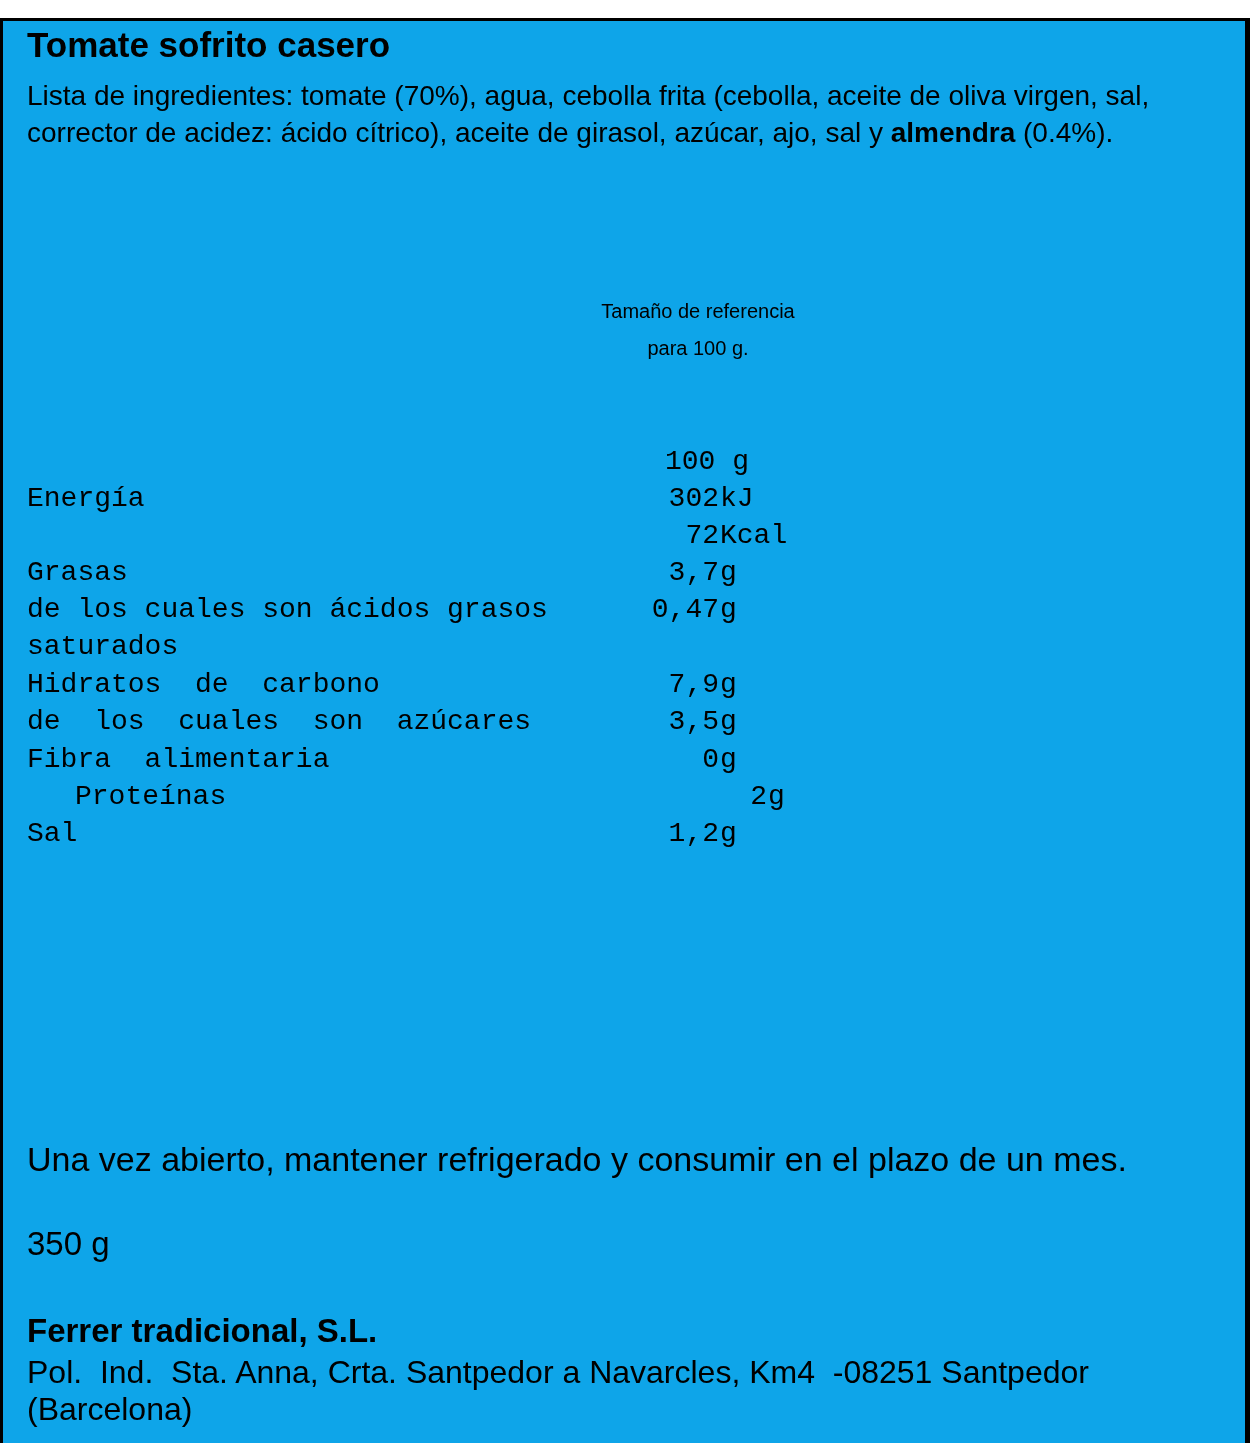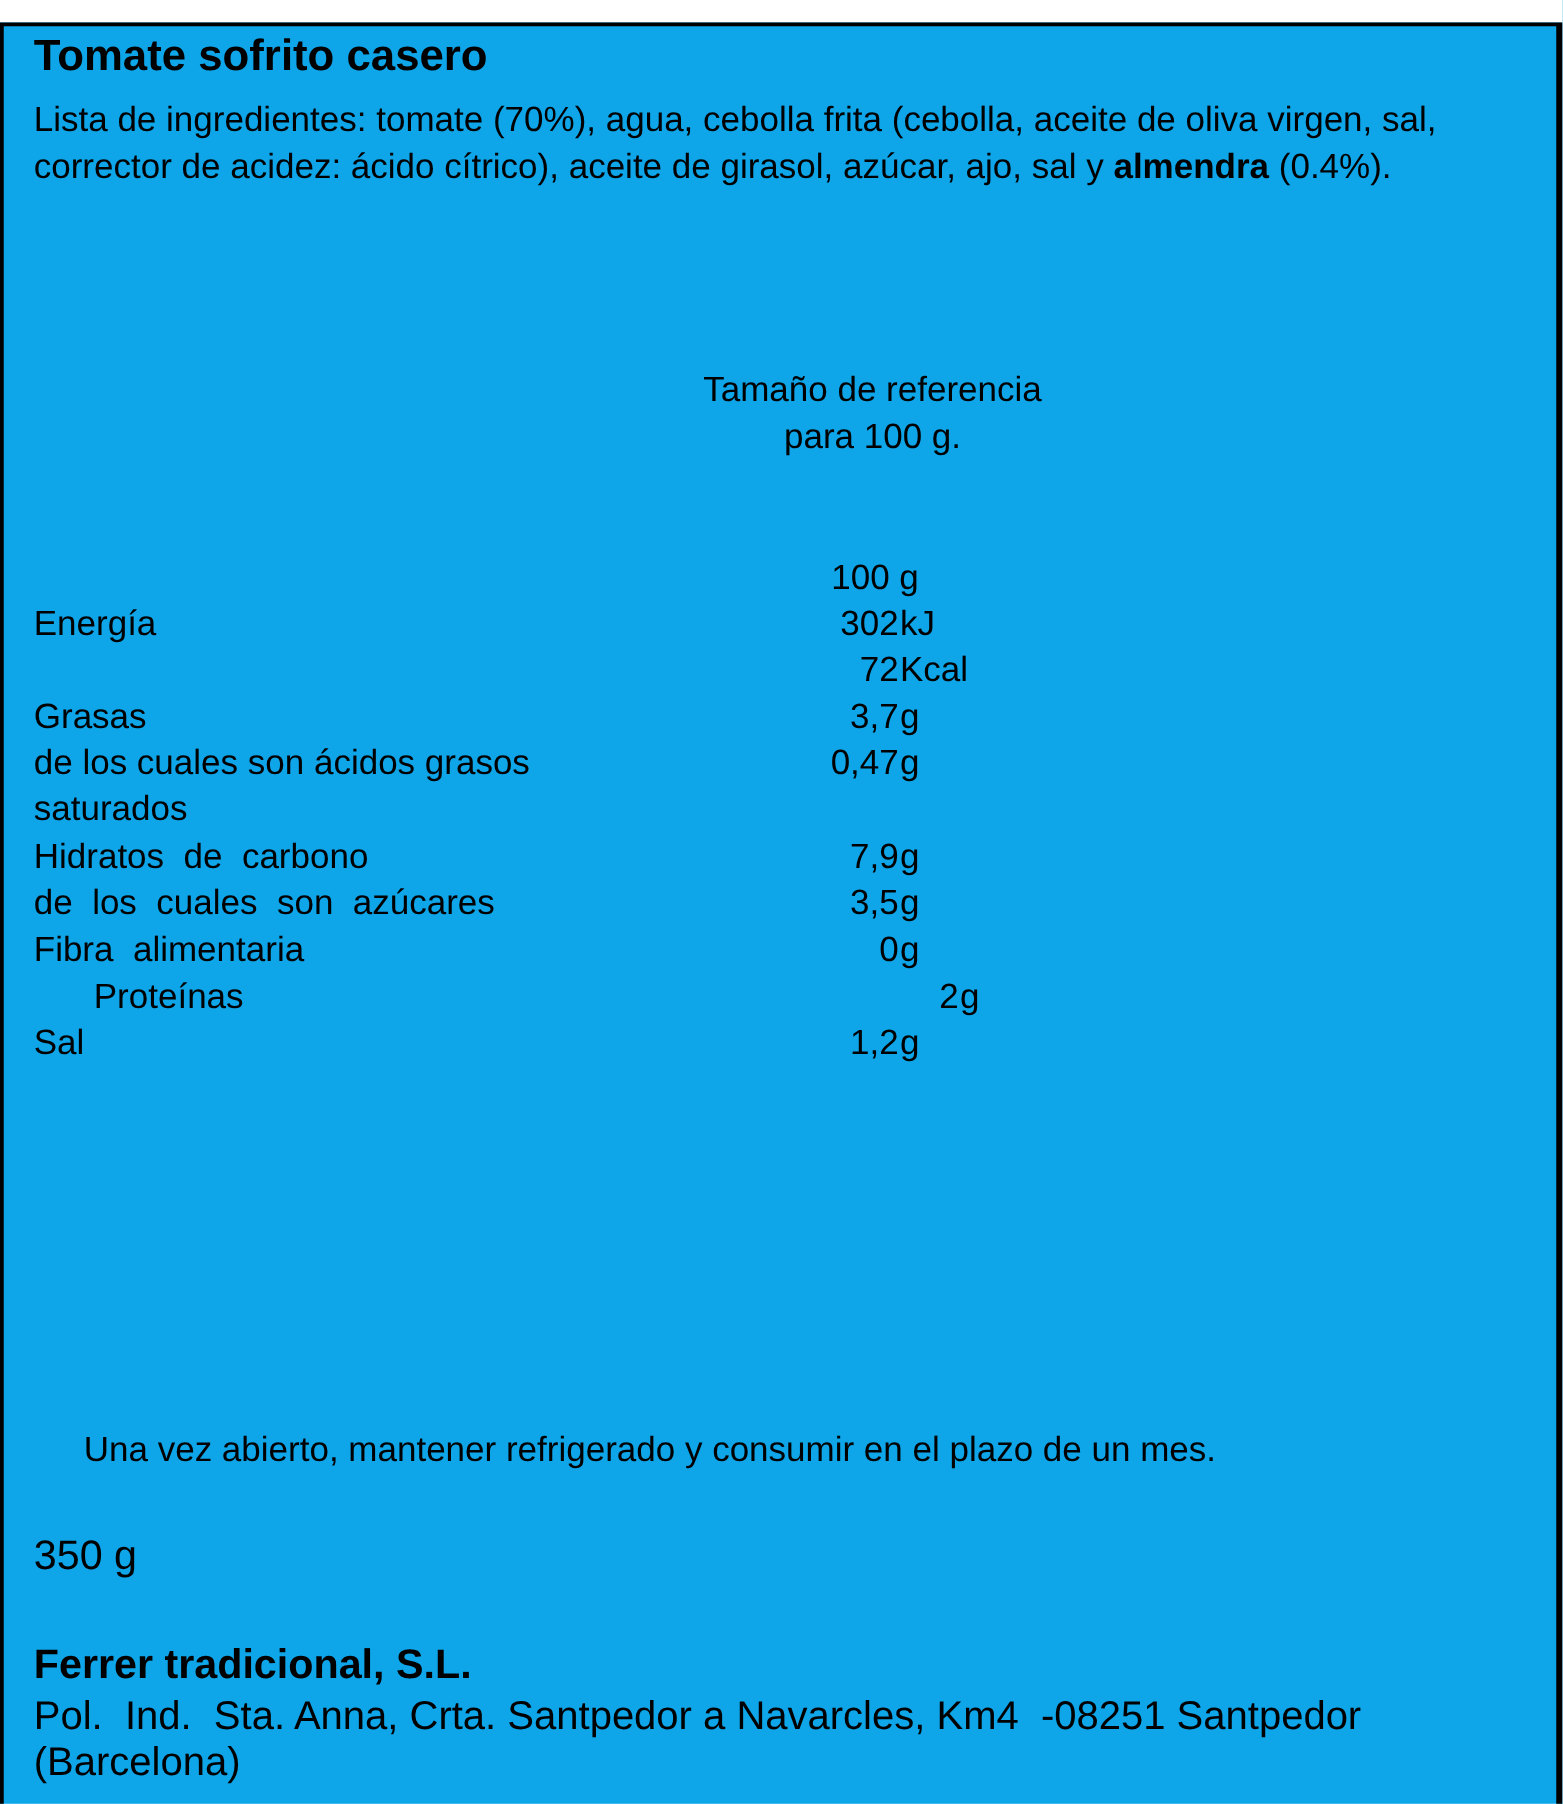--- a/index.html
+++ b/index.html
@@ -10,26 +10,26 @@
       border-top: 3px solid #000; border-left: 3px solid #000;
       border-right: 5px solid #000; border-bottom: 5px solid #000;
       background: #0ea5e9;
       font-family: "Liberation Sans", "DejaVu Sans", sans-serif;
       color: #000;
     }
     .abs { position: absolute; white-space: nowrap; }
     .title { left: 24px; top: 2px; font-size: 35px; font-weight: bold; line-height: 44px; }
     .ingredients { left: 24px; top: 56px; width: 1190px; font-size: 28px; line-height: 37px; white-space: normal; }
     .ingredients b { font-weight: bold; }
-    .ref { left: 450px; top: 272px; width: 490px; text-align: center; font-size: 28px; line-height: 37px; }
-    .nut-row { position: absolute; left: 24px; width: 1000px; height: 37px; font-size: 28px; line-height: 37px; }
+    .ref { left: 450px; top: 272px; width: 490px; text-align: center; font-size: 20px; line-height: 37px; }
+    .nut-row { position: absolute; left: 24px; width: 1000px; height: 37px; font-size: 28px; line-height: 37px; font-family: Liberation Mono, monospace; }
     .nut-label { position: absolute; left: 0; top: 0; white-space: nowrap; }
     .nut-num { position: absolute; right: calc(1000px - 692px); top: 0; white-space: nowrap; text-align: right; }
     .nut-unit { position: absolute; left: 693px; top: 0; white-space: nowrap; }
-    .note { left: 24px; top: 1120px; font-size: 28px; line-height: 37px; margin-left: 40px; }
+    .note { left: 24px; top: 1120px; font-size: 34px; line-height: 37px; }
     .weight { left: 24px; top: 1202px; font-size: 33px; font-weight: normal; line-height: 42px; }
     .company { left: 24px; top: 1292px; font-size: 33px; font-weight: bold; line-height: 36px; }
     .address { left: 24px; top: 1333px; width: 1190px; font-size: 32px; line-height: 37px; white-space: pre-wrap; }
   </style>
 </head>
 <body>
 
 <div class="frame">
 
   <div class="abs title">Tomate sofrito casero</div>

